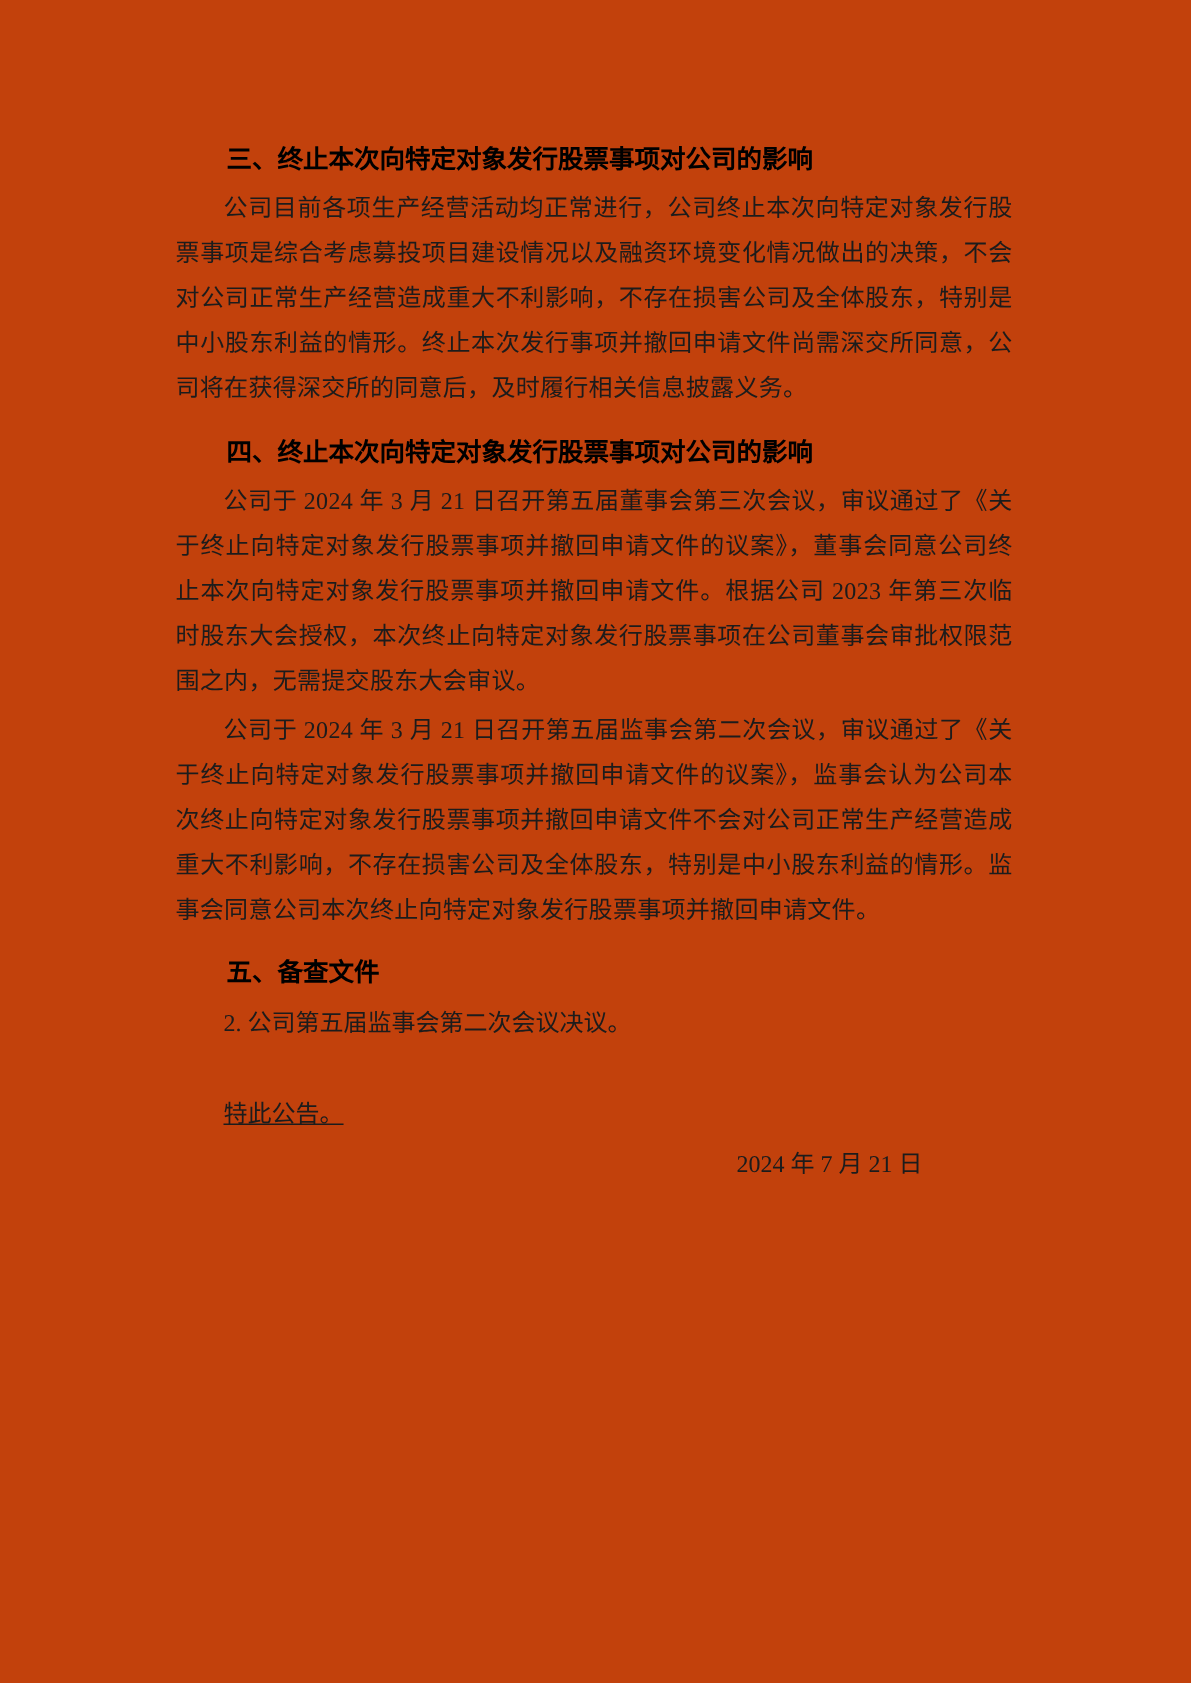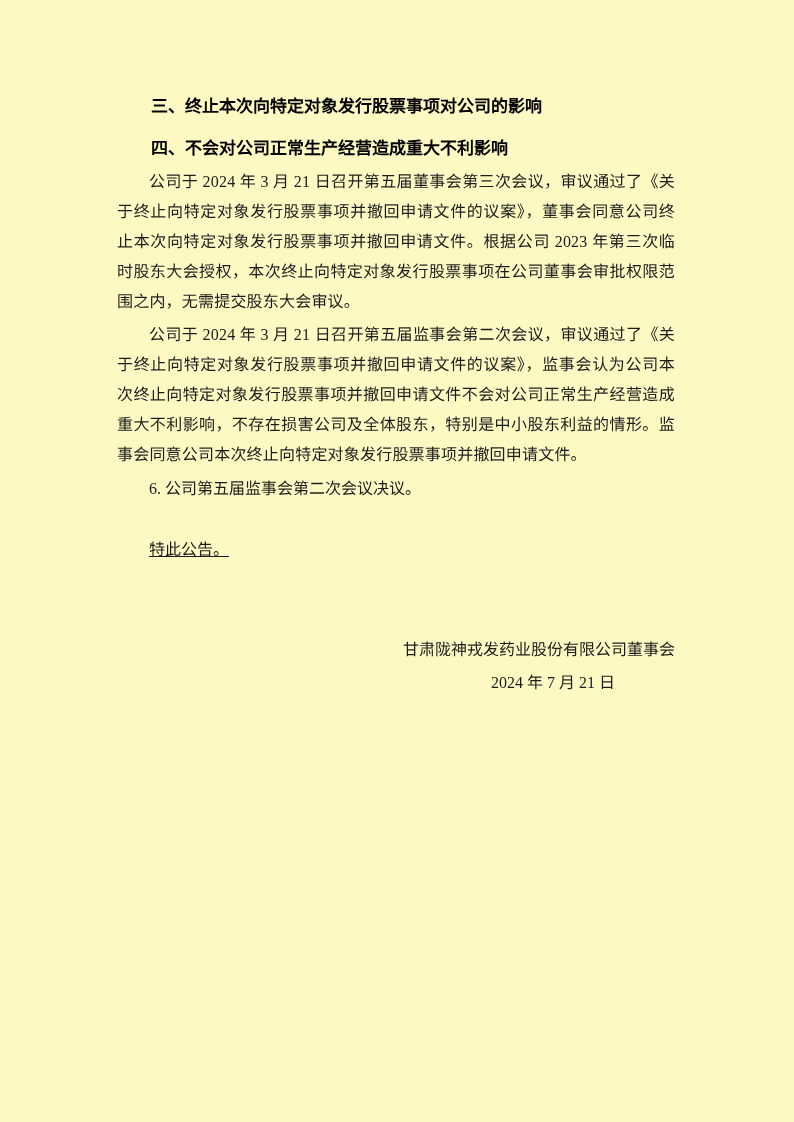--- a/index.html
+++ b/index.html
@@ -6,21 +6,21 @@
   html, body {
     margin: 0;
     padding: 0;
     background: #ffffff;
   }
   .page {
     position: relative;
     width: 794px;
     height: 1122px;
     margin: 0 auto;
-    background: #fef9c3;
+    background: #c2410c;
     box-sizing: border-box;
     padding: 92px 119px 0 117px;
     font-family: "Liberation Serif", "DejaVu Serif", serif;
     font-size: 16px;
     color: #1c1c1c;
     overflow: hidden;
   }
   .heading {
     font-family: "Liberation Sans", "DejaVu Sans", sans-serif;
     font-weight: bold;
@@ -72,32 +72,33 @@
     padding-right: 60px;
   }
 </style>
 </head>
 <body>
 
 <div class="page">
 
   <h3 class="heading">三、终止本次向特定对象发行股票事项对公司的影响</h3>
 
+  <p class="para">公司目前各项生产经营活动均正常进行，公司终止本次向特定对象发行股票事项是综合考虑募投项目建设情况以及融资环境变化情况做出的决策，不会对公司正常生产经营造成重大不利影响，不存在损害公司及全体股东，特别是中小股东利益的情形。终止本次发行事项并撤回申请文件尚需深交所同意，公司将在获得深交所的同意后，及时履行相关信息披露义务。</p>
 
-  <h3 class="heading mt-lg">四、不会对公司正常生产经营造成重大不利影响</h3>
+  <h3 class="heading mt-lg">四、终止本次向特定对象发行股票事项对公司的影响</h3>
 
 
   <p class="para">公司于 2024 年 3 月 21 日召开第五届董事会第三次会议，审议通过了《关于终止向特定对象发行股票事项并撤回申请文件的议案》，董事会同意公司终止本次向特定对象发行股票事项并撤回申请文件。根据公司 2023 年第三次临时股东大会授权，本次终止向特定对象发行股票事项在公司董事会审批权限范围之内，无需提交股东大会审议。</p>
 
 
   <p class="para">公司于 2024 年 3 月 21 日召开第五届监事会第二次会议，审议通过了《关于终止向特定对象发行股票事项并撤回申请文件的议案》，监事会认为公司本次终止向特定对象发行股票事项并撤回申请文件不会对公司正常生产经营造成重大不利影响，不存在损害公司及全体股东，特别是中小股东利益的情形。监事会同意公司本次终止向特定对象发行股票事项并撤回申请文件。</p>
 
+  <h3 class="heading mt-md">五、备查文件</h3>
 
 
-  <p class="doc-item">6. 公司第五届监事会第二次会议决议。</p>
+  <p class="doc-item">2. 公司第五届监事会第二次会议决议。</p>
 
   <p class="closing">特此公告。</p>
 
-  <p class="signature">甘肃陇神戎发药业股份有限公司董事会</p>
 
   <p class="sign-date">2024 年 7 月 21 日</p>
 
 </div>
 
 </body></html>

